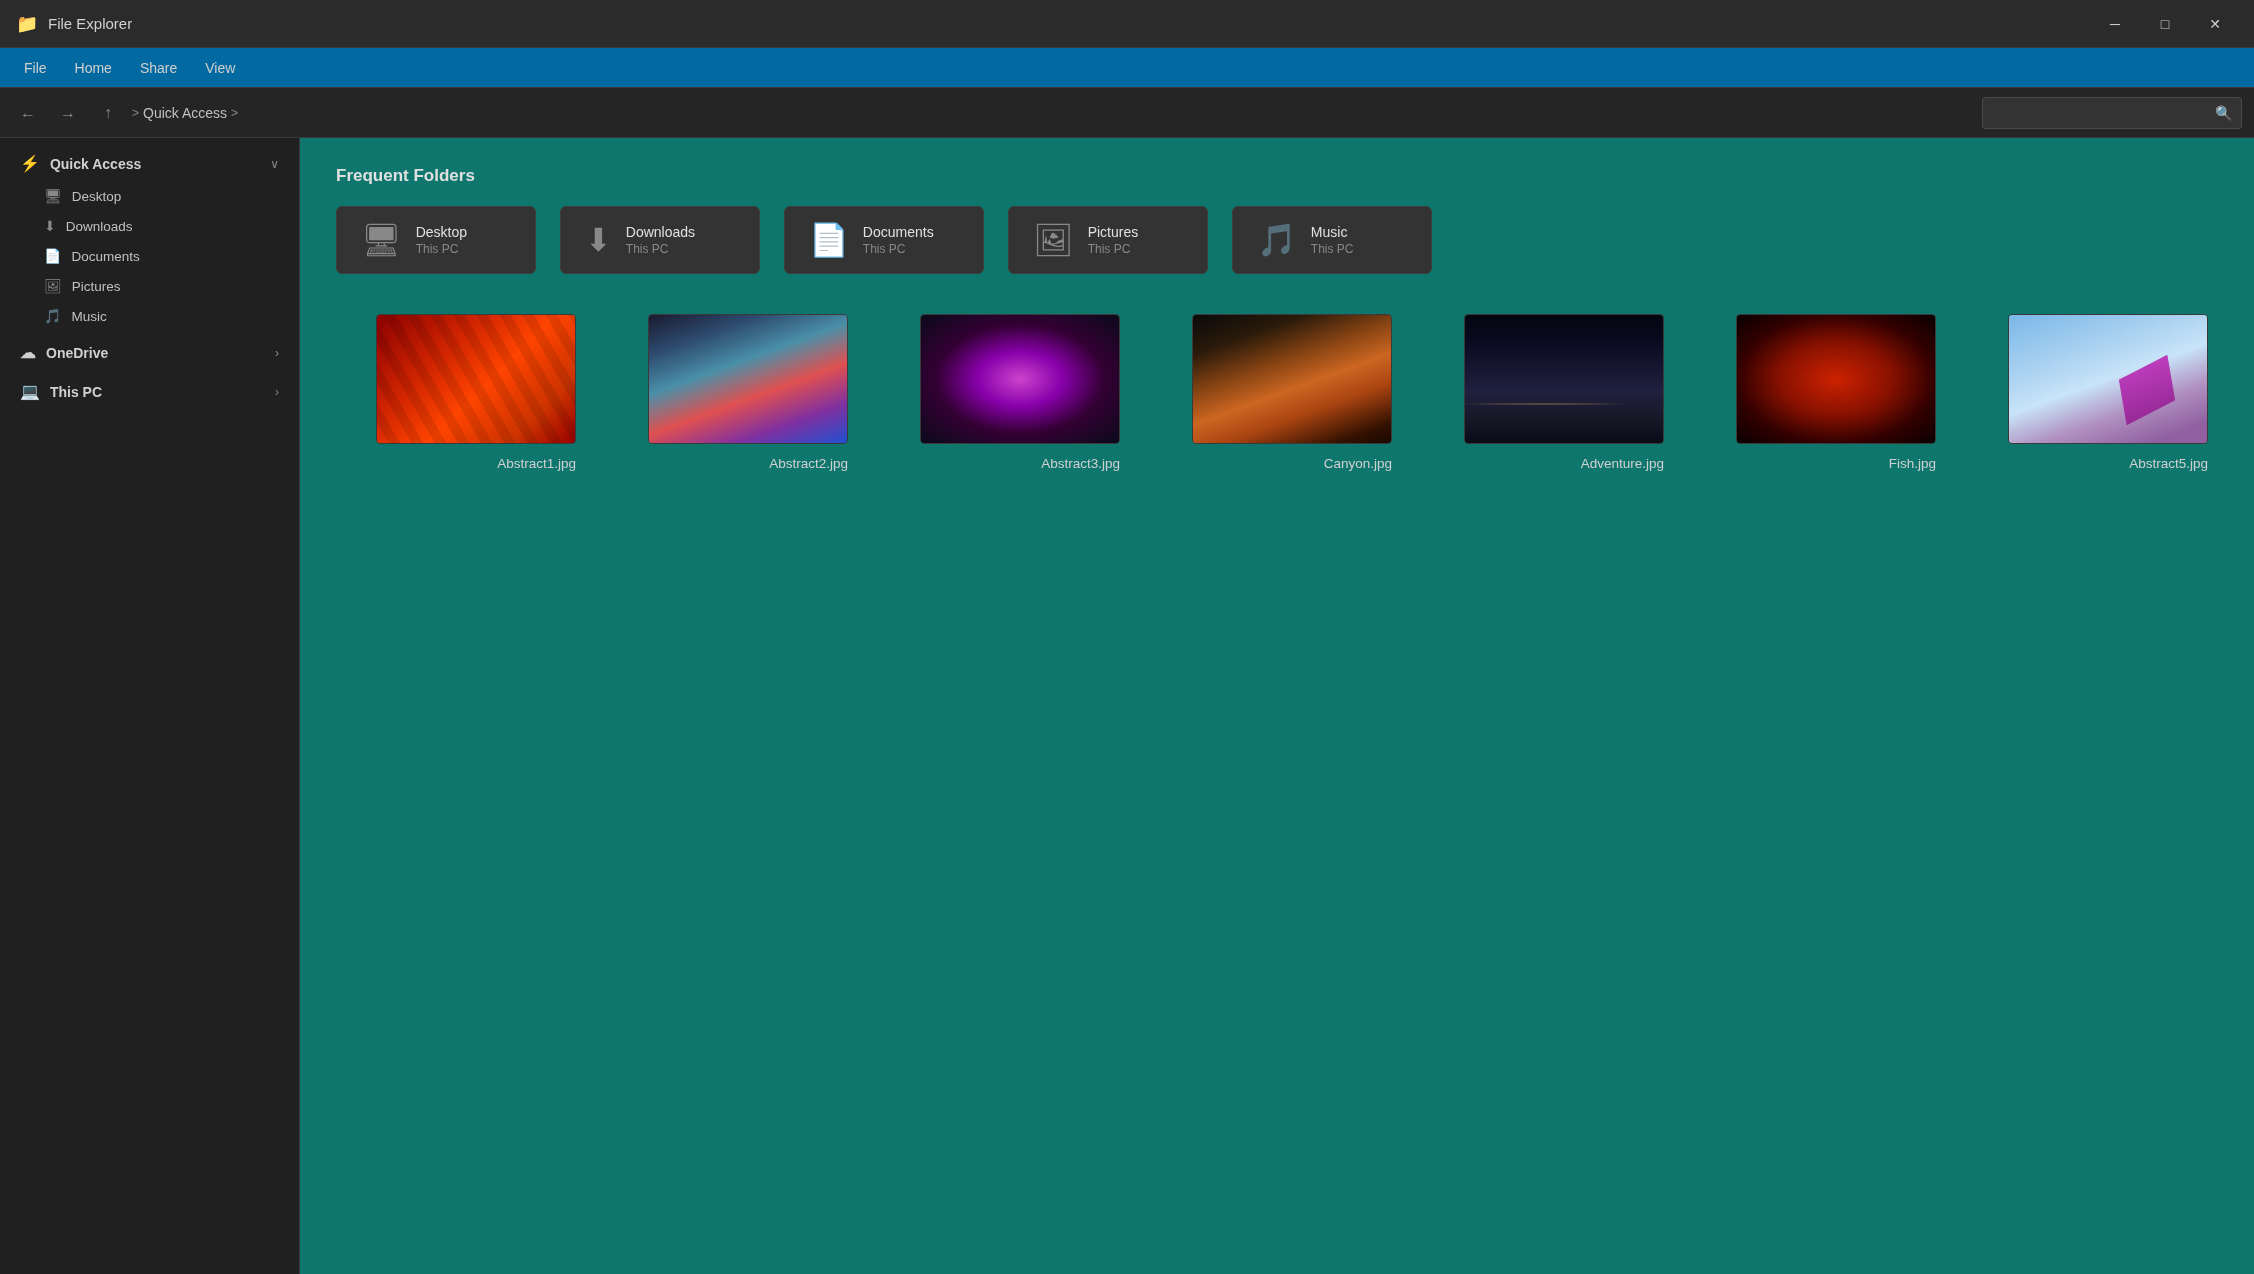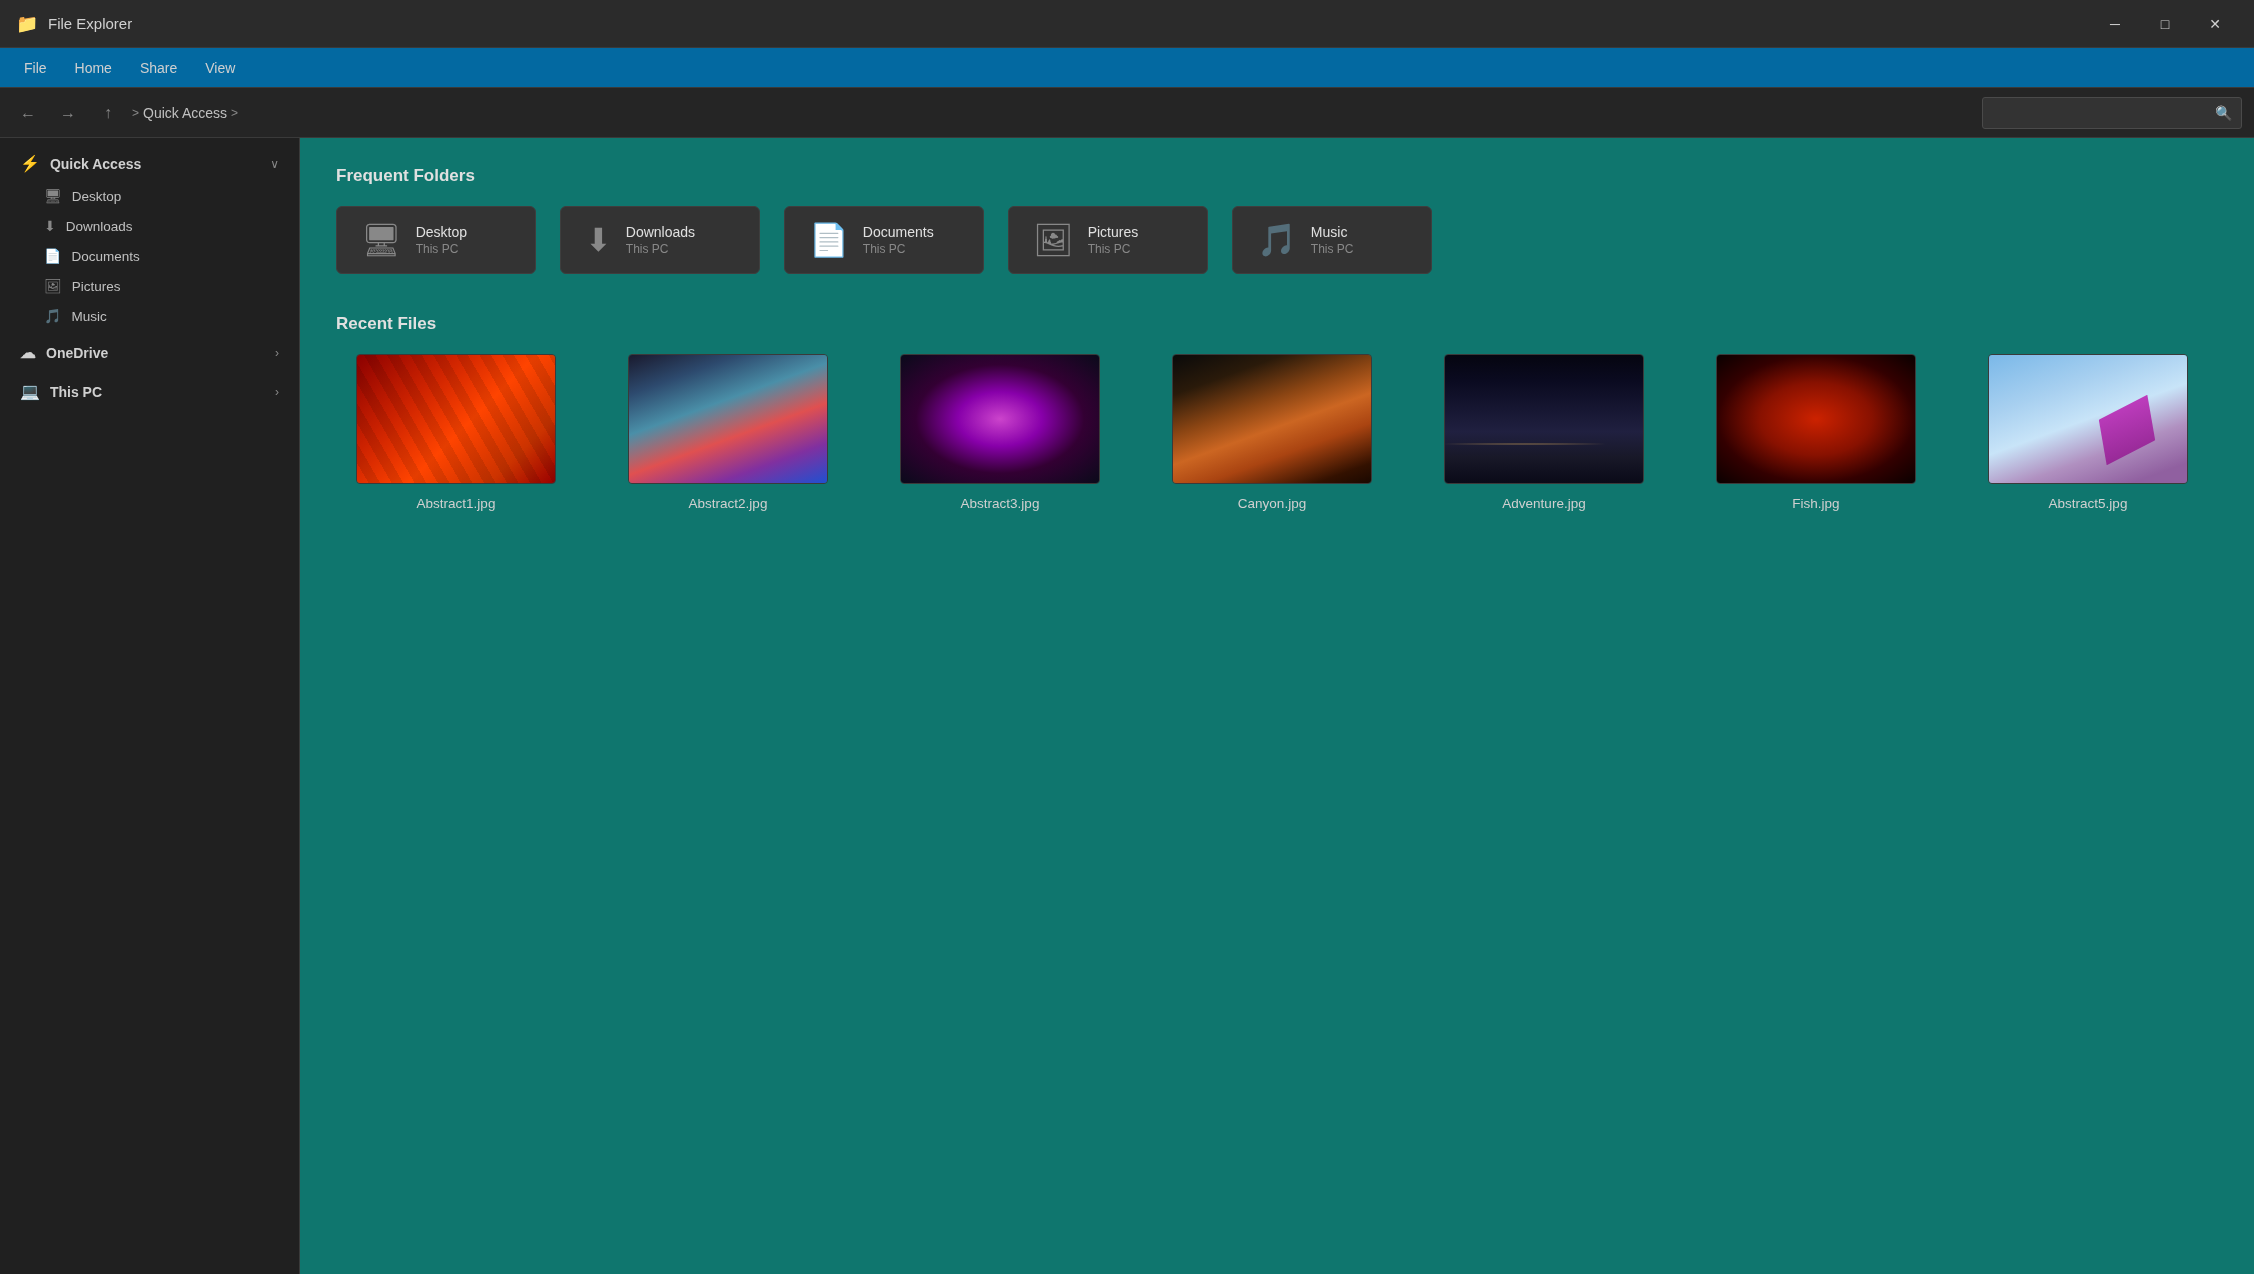--- a/index.html
+++ b/index.html
@@ -219,21 +219,21 @@
 
     
     .recent-files {
       display: flex;
       flex-wrap: wrap;
       gap: 32px;
     }
     .file-item {
       display: flex;
       flex-direction: column;
-      align-items: center;
+      align-items: flex-end;
       gap: 12px;
       cursor: pointer;
       width: 240px;
     }
     .file-thumbnail {
       width: 200px;
       height: 130px;
       border-radius: 4px;
       overflow: hidden;
       border: 1px solid #3a3a3a;
@@ -462,21 +462,20 @@
       <div class="folder-card">
         <span class="folder-card-icon">🎵</span>
         <div class="folder-card-info">
           <div class="folder-card-name">Music</div>
           <div class="folder-card-sub">This PC</div>
         </div>
       </div>
 
     </div>
 
-    <div class="section-title">Recent Files</div>
     <div class="recent-files">
 
       <div class="file-item">
         <div class="file-thumbnail">
           <div class="thumb-abstract1"></div>
         </div>
         <span class="file-name">Abstract1.jpg</span>
       </div>
 
       <div class="file-item">

